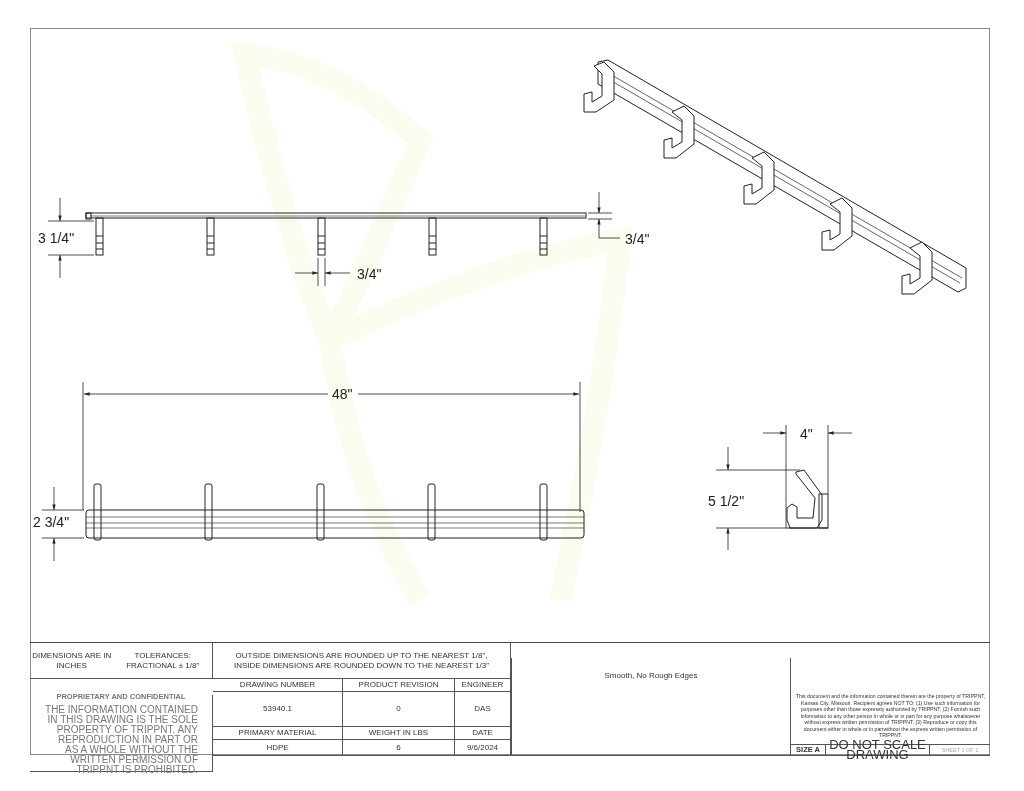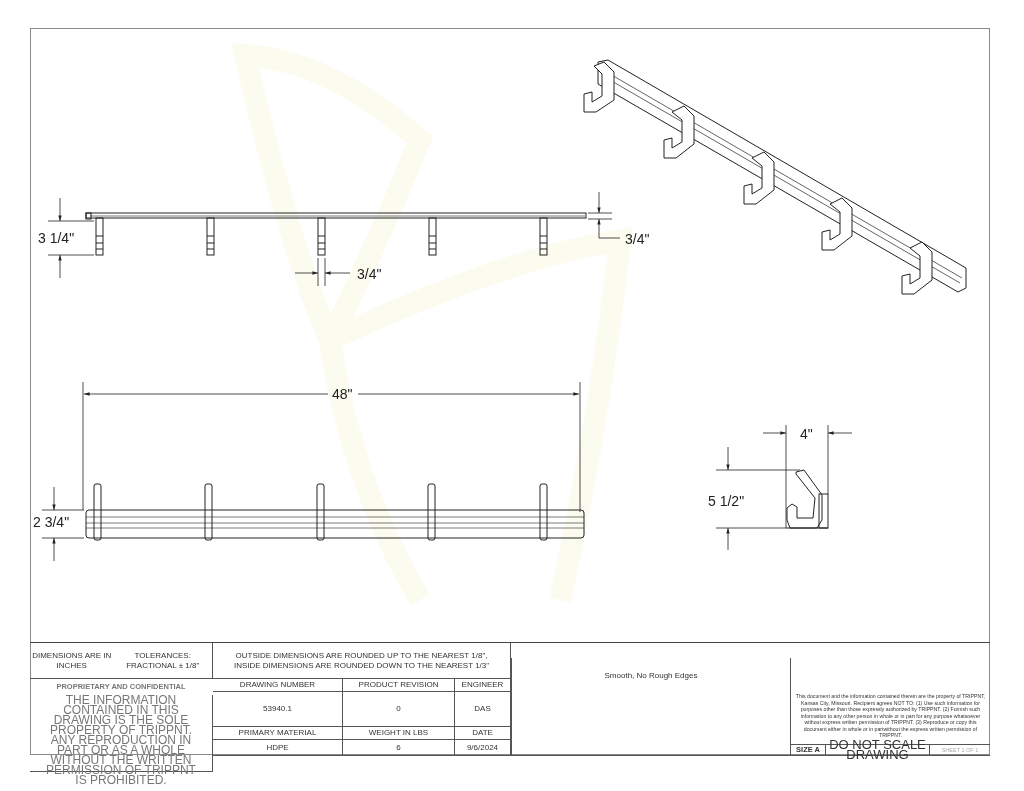--- a/index.html
+++ b/index.html
@@ -148,21 +148,21 @@
     <div>DIMENSIONS ARE IN INCHES</div>
     <div>TOLERANCES: FRACTIONAL ± 1/8"</div>
   </div>
   <div class="cell" style="left:183px; top:0; width:298px; height:36px; flex-direction:column;">
     <div>OUTSIDE DIMENSIONS ARE ROUNDED UP TO THE NEAREST 1/8",</div>
     <div>INSIDE DIMENSIONS ARE ROUNDED DOWN TO THE NEAREST 1/3"</div>
   </div>
 
   <div class="cell" style="left:0; top:52px; width:183px; height:77px; flex-direction:column; padding:0 14px;">
     <div class="muted" style="font-size:7.5px; font-weight:bold; margin-bottom:3px;">PROPRIETARY AND CONFIDENTIAL</div>
-    <div class="muted" style="font-size:12px; line-height:10px;">THE INFORMATION CONTAINED IN THIS DRAWING IS THE SOLE PROPERTY OF TRIPPNT.  ANY REPRODUCTION IN PART OR AS A WHOLE WITHOUT THE WRITTEN PERMISSION OF TRIPPNT IS PROHIBITED.</div>
+    <div class="muted" style="font-size:10px; line-height:10px;text-align:right;">THE INFORMATION CONTAINED IN THIS DRAWING IS THE SOLE PROPERTY OF TRIPPNT.  ANY REPRODUCTION IN PART OR AS A WHOLE WITHOUT THE WRITTEN PERMISSION OF TRIPPNT IS PROHIBITED.</div>
   </div>
 
   <div class="cell" style="left:183px; top:36px; width:130px; height:13px;">DRAWING NUMBER</div>
   <div class="cell" style="left:313px; top:36px; width:112px; height:13px;">PRODUCT REVISION</div>
   <div class="cell" style="left:425px; top:36px; width:56px; height:13px;">ENGINEER</div>
   <div class="cell" style="left:183px; top:49px; width:130px; height:35px;">53940.1</div>
   <div class="cell" style="left:313px; top:49px; width:112px; height:35px;">0</div>
   <div class="cell" style="left:425px; top:49px; width:56px; height:35px;">DAS</div>
   <div class="cell" style="left:183px; top:84px; width:130px; height:13px;">PRIMARY MATERIAL</div>
   <div class="cell" style="left:313px; top:84px; width:112px; height:13px;">WEIGHT IN LBS</div>

